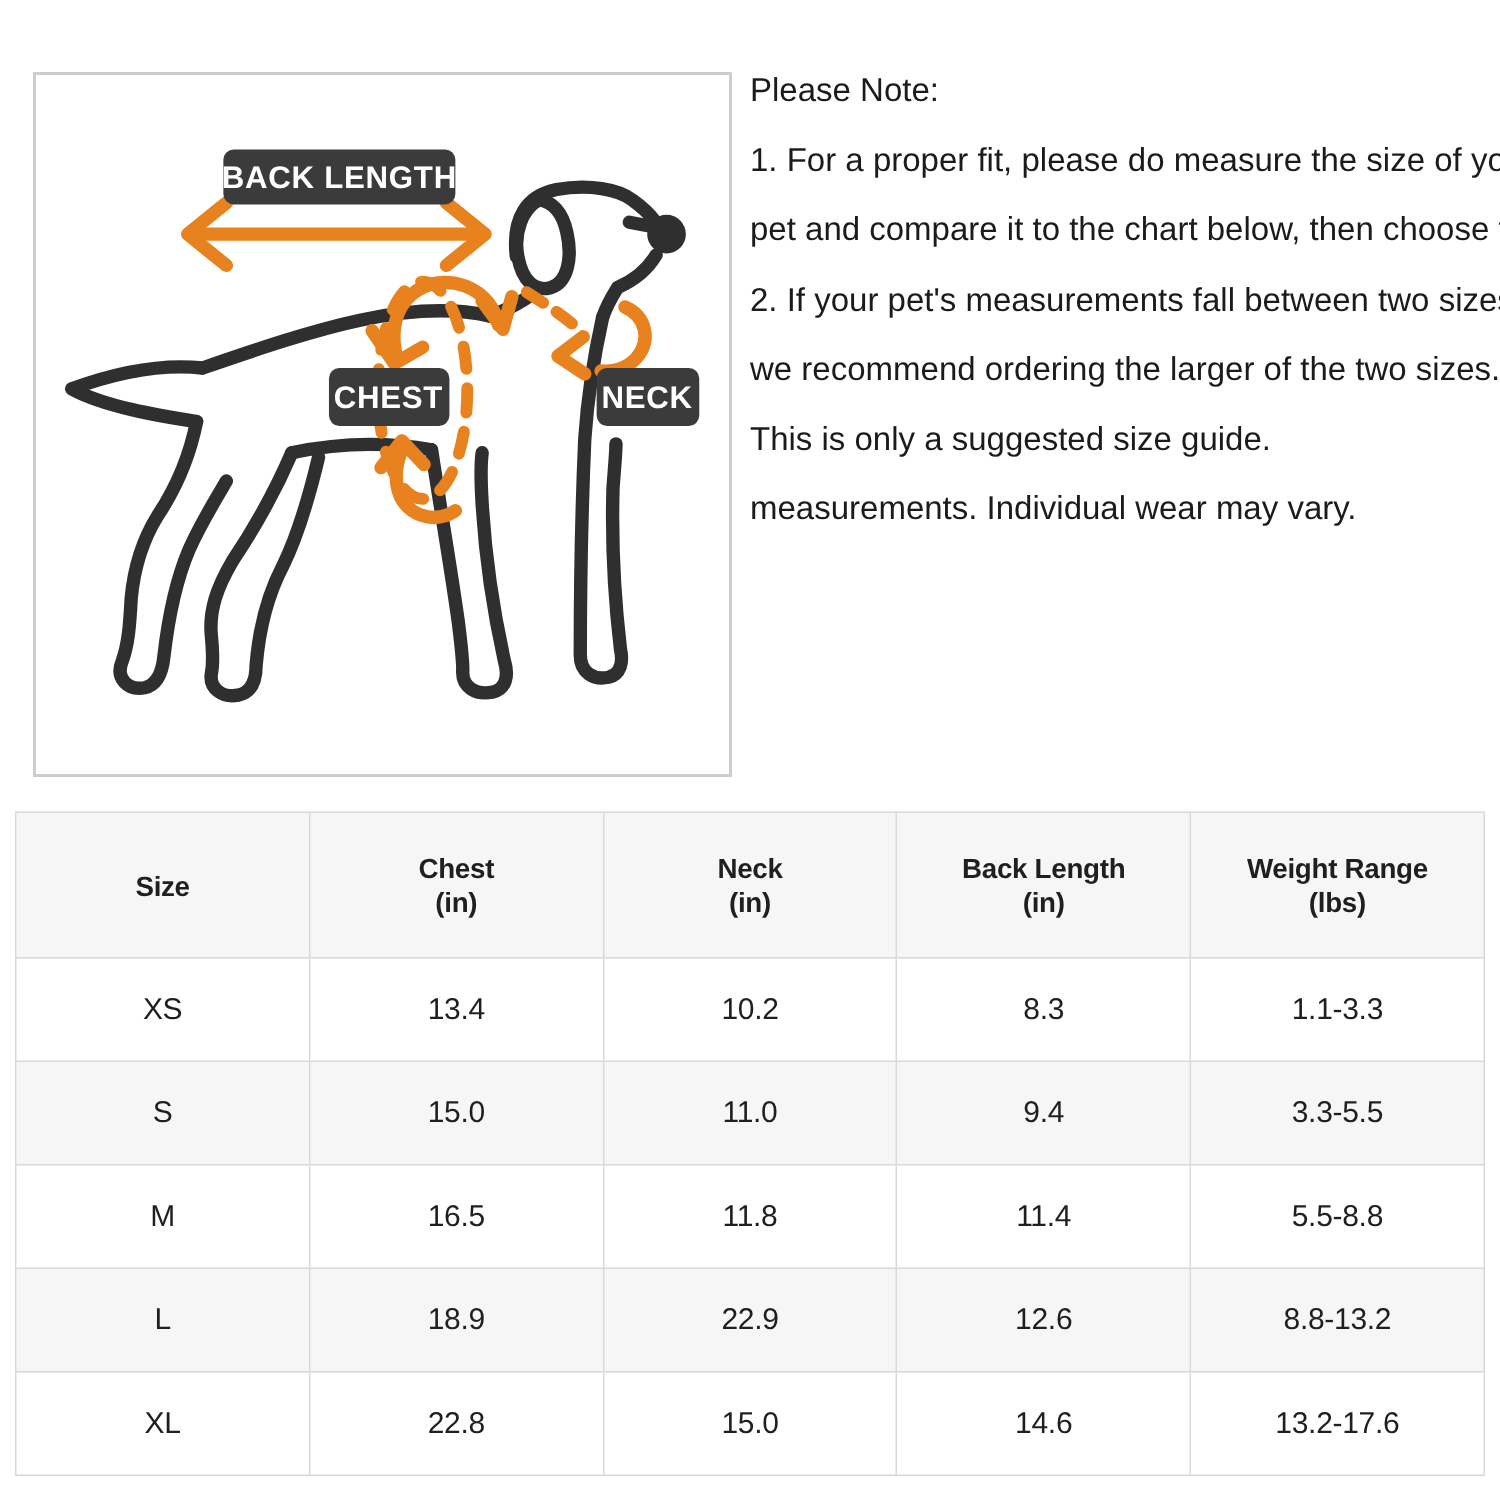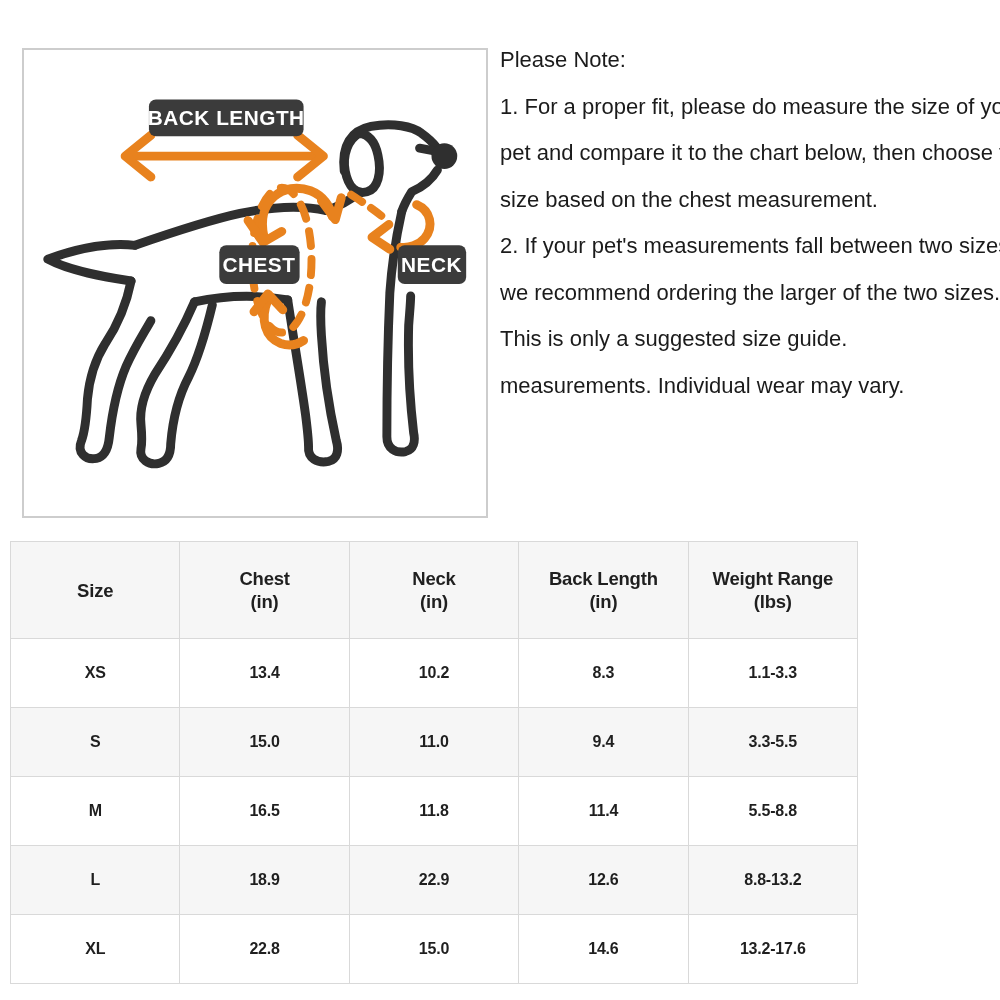--- a/index.html
+++ b/index.html
@@ -18,32 +18,32 @@
     font-size:21px;letter-spacing:.5px;
   }
   
   .note{
     position:absolute;left:500px;top:37px;width:498px;
     font-size:22px;color:#1b1b1b;
   }
   .note .line{line-height:46.5px;white-space:nowrap;}
   
   .size-table{
-    position:absolute;left:10px;top:541px;width:848px;
+    position:absolute;left:10px;top:541px;width:980px;
     border-collapse:collapse;table-layout:fixed;
   }
   .size-table th,.size-table td{
     border:1px solid #d9d9d9;text-align:center;vertical-align:middle;
     color:#1f1f1f;padding:0;letter-spacing:-0.2px;
   }
   .size-table thead tr{height:97px;background:#f6f6f6;}
   .size-table thead th{font-size:18.5px;font-weight:700;}
   .size-table thead th div{line-height:23px;}
   .size-table tbody tr{height:69px;}
-  .size-table tbody td{font-size:16px;font-weight:700;margin-top:36px;}
+  .size-table tbody td{font-size:20px;font-weight:400;margin-top:36px;}
   .size-table tbody tr:nth-child(even){background:#f6f6f6;}
 </style>
 </head>
 <body>
 
 <div class="diagram-box">
   <svg viewBox="0 0 466 470">
 
     <g stroke="#2f2f2f" stroke-width="9" fill="none" stroke-linecap="round" stroke-linejoin="round">
 
@@ -105,21 +105,20 @@
       <rect x="377" y="197" width="69" height="39" rx="7" fill="#3b3b3b"></rect>
       <text x="411" y="224" text-anchor="middle" class="badge-text">NECK</text>
     </g>
   </svg>
 </div>
 
 <div class="note">
   <div class="line">Please Note:</div>
   <div class="line">1. For a proper fit, please do measure the size of your</div>
   <div class="line">pet and compare it to the chart below, then choose the</div>
-  <div class="line">size based on the chest measurement.</div>
   <div class="line">2. If your pet's measurements fall between two sizes,</div>
   <div class="line">we recommend ordering the larger of the two sizes.</div>
   <div class="line">This is only a suggested size guide.</div>
   <div class="line">measurements. Individual wear may vary.</div>
 </div>
 
 <table class="size-table">
   <thead>
     <tr>
       <th>

